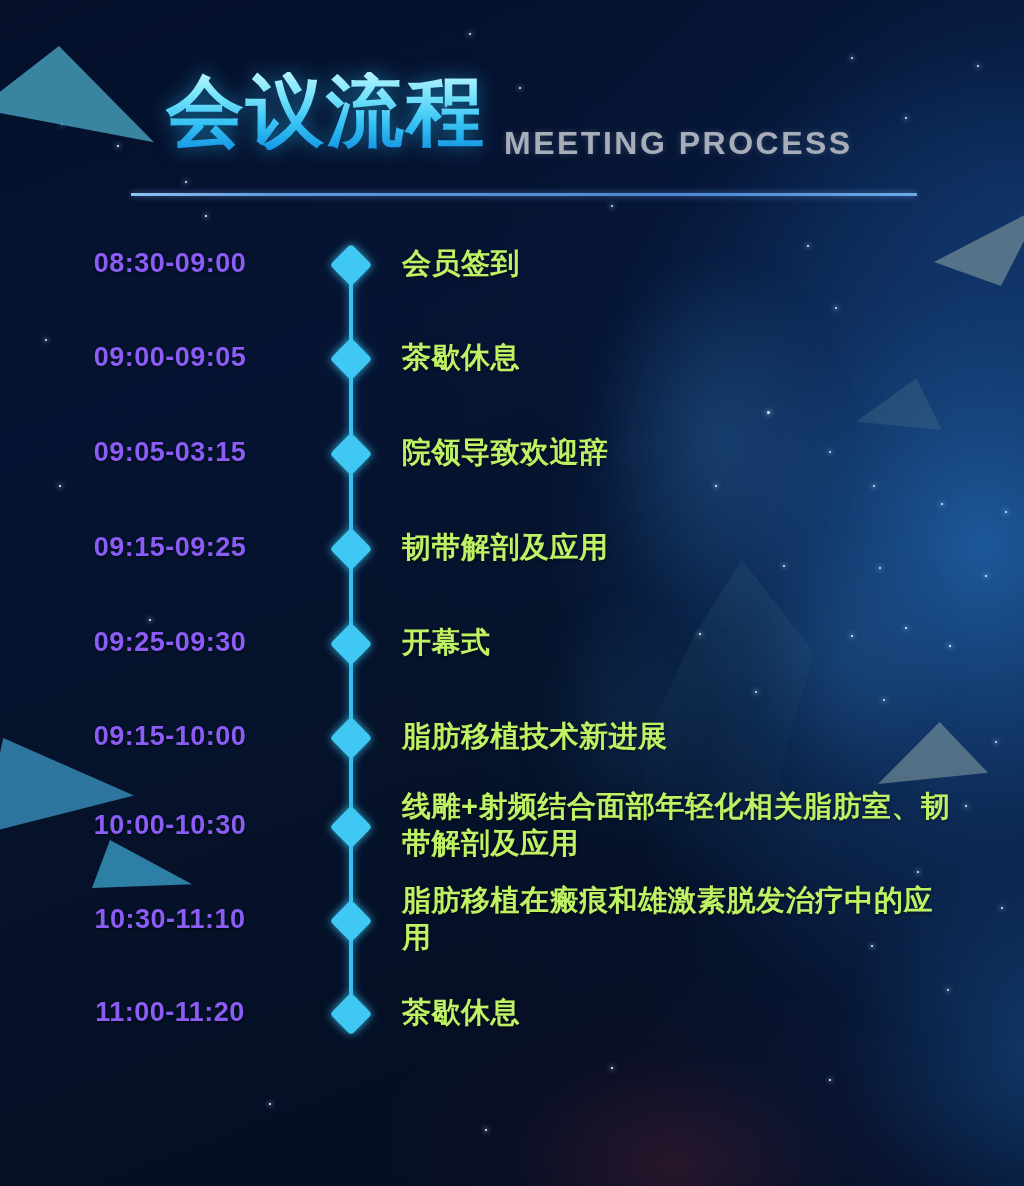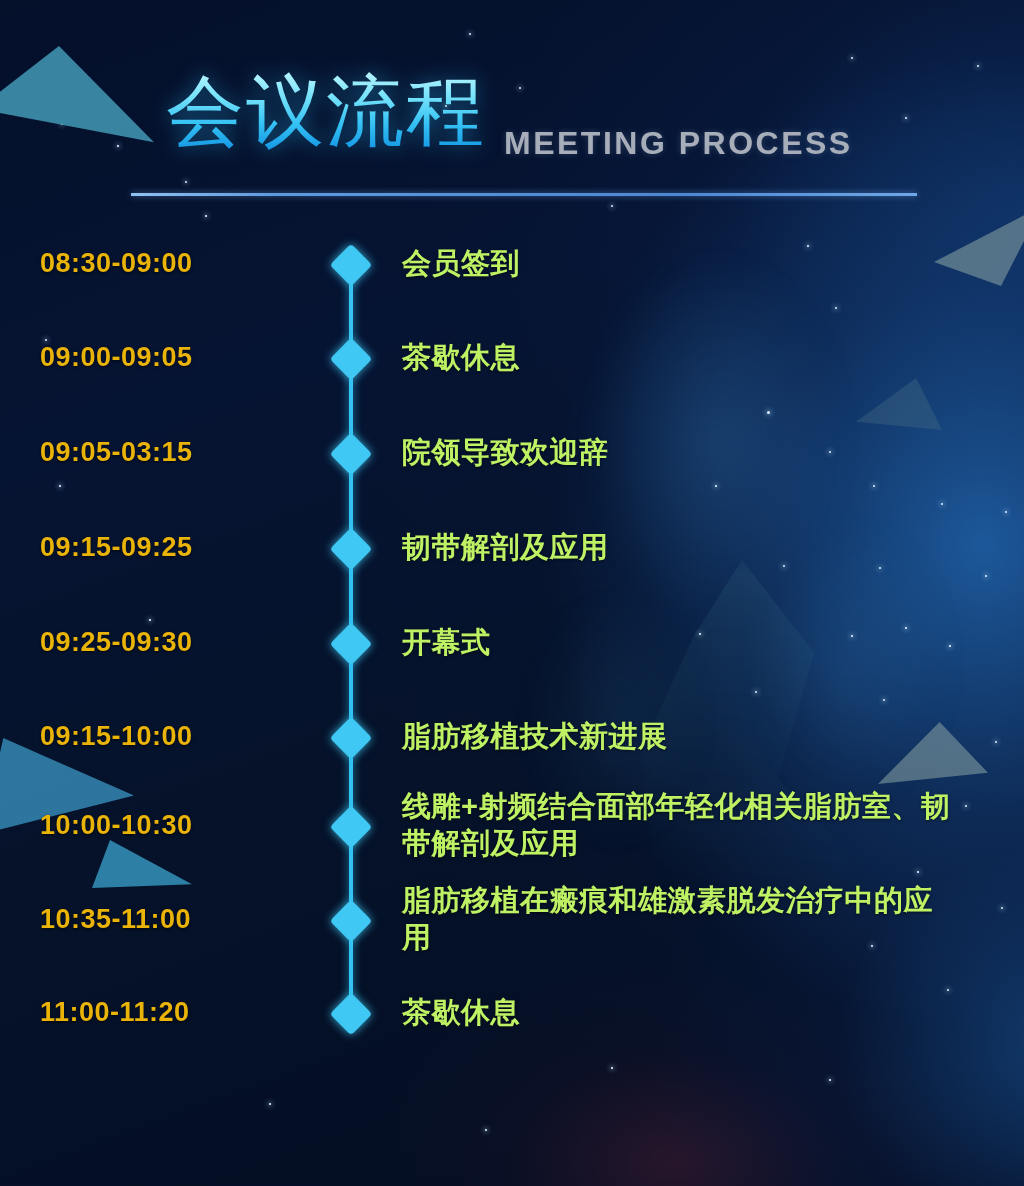--- a/index.html
+++ b/index.html
@@ -51,21 +51,21 @@
     box-shadow:0 0 5px 1px rgba(190,225,255,0.55);
   }
 
   
   .tri{ position:absolute; pointer-events:none; }
 
   
   .header{ position:absolute; left:131px; top:72px; width:800px; height:120px; }
   .title-cn{
     position:absolute; left:35px; top:0;
-    font-size:78px; font-weight:normal; line-height:1;
+    font-size:78px; font-weight:bold; line-height:1;
     letter-spacing:2px;
     background:linear-gradient(180deg,#b6f4fd 0%,#79e4fb 30%,#35c2f4 66%,#1597e4 100%);
     -webkit-background-clip:text; background-clip:text;
     -webkit-text-fill-color:transparent; color:transparent;
     filter:drop-shadow(0 0 10px rgba(40,180,240,0.55));
     white-space:nowrap;
   }
   .title-en{
     position:absolute; left:373px; top:53px;
     font-size:32px; font-weight:bold;
@@ -85,22 +85,22 @@
   .timeline{ position:absolute; left:0; top:222px; width:1024px; }
   .axis{
     position:absolute; left:349px; top:43px;
     width:4px; height:750px;
     background:linear-gradient(180deg,#38c4f2 0%,#2fc0f3 50%,#35c3f2 100%);
     box-shadow:0 0 8px rgba(50,195,245,0.75);
   }
   .row{ position:absolute; left:0; width:1024px; height:0; }
   .row .time{
     position:absolute; right:724px; top:-17px;
-    width:260px; text-align:left;
-    font-size:27px; font-weight:bold; color:#eab308;
+    width:260px; text-align:center;
+    font-size:27px; font-weight:bold; color:#8b5cf6;
     letter-spacing:0.5px; white-space:nowrap;
     text-shadow:0 1px 3px rgba(0,0,0,0.65);
   }
   .row .node{
     position:absolute; left:336px; top:-15px;
     width:30px; height:30px;
     background:#3ec8f3;
     transform:rotate(45deg);
     border-radius:4px;
     box-shadow:0 0 10px rgba(62,200,243,0.85);
@@ -213,21 +213,21 @@
         <div class="time">09:15-10:00</div>
         <div class="node"></div>
         <div class="topic">脂肪移植技术新进展</div>
       </div>
       <div class="row two-line" style="top: 605px;">
         <div class="time">10:00-10:30</div>
         <div class="node"></div>
         <div class="topic">线雕+射频结合面部年轻化相关脂肪室、韧带解剖及应用</div>
       </div>
       <div class="row two-line" style="top: 699px;">
-        <div class="time">10:35-11:00</div>
+        <div class="time">10:30-11:10</div>
         <div class="node"></div>
         <div class="topic">脂肪移植在瘢痕和雄激素脱发治疗中的应用</div>
       </div>
       <div class="row one-line" style="top: 792px;">
         <div class="time">11:00-11:20</div>
         <div class="node"></div>
         <div class="topic">茶歇休息</div>
       </div>
     </div>
 

